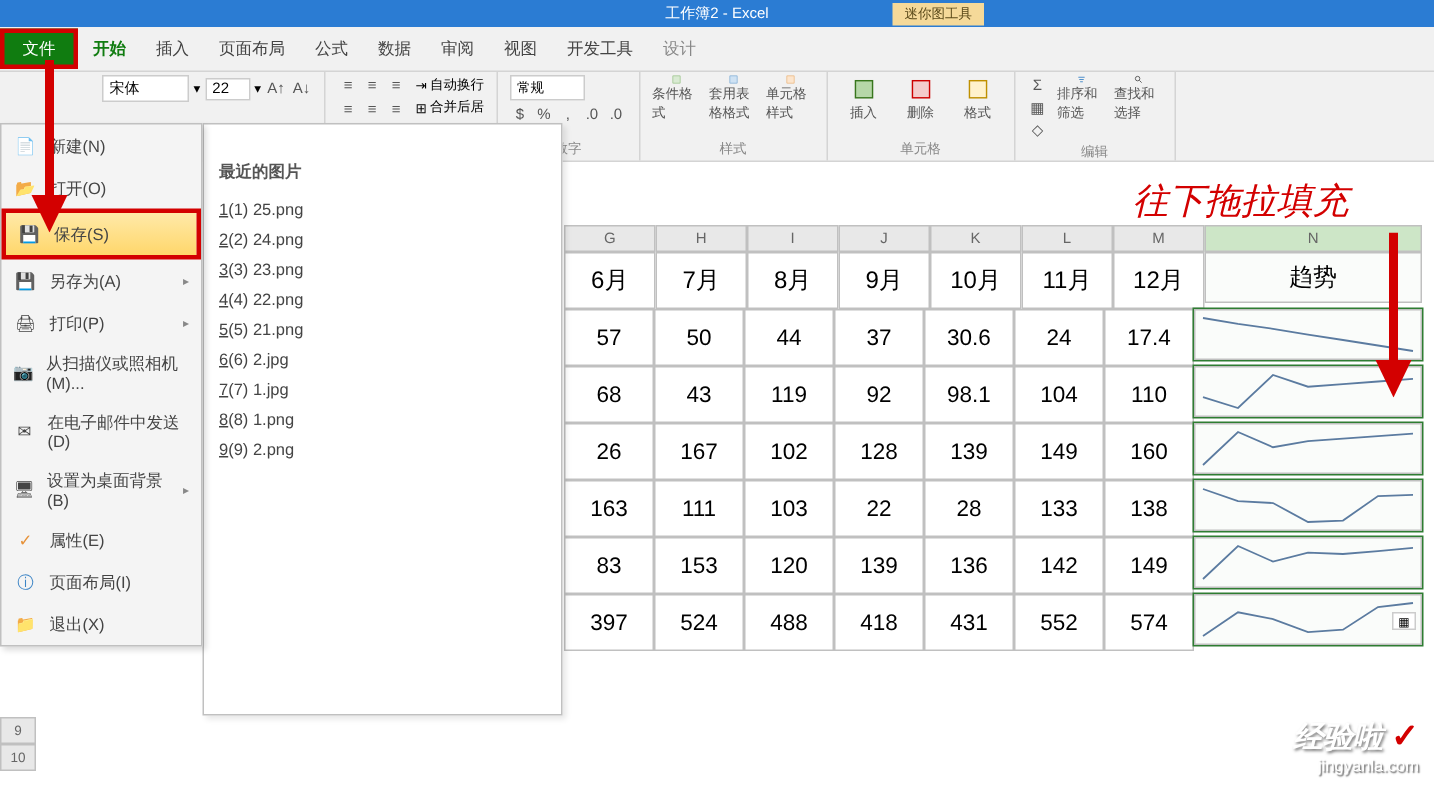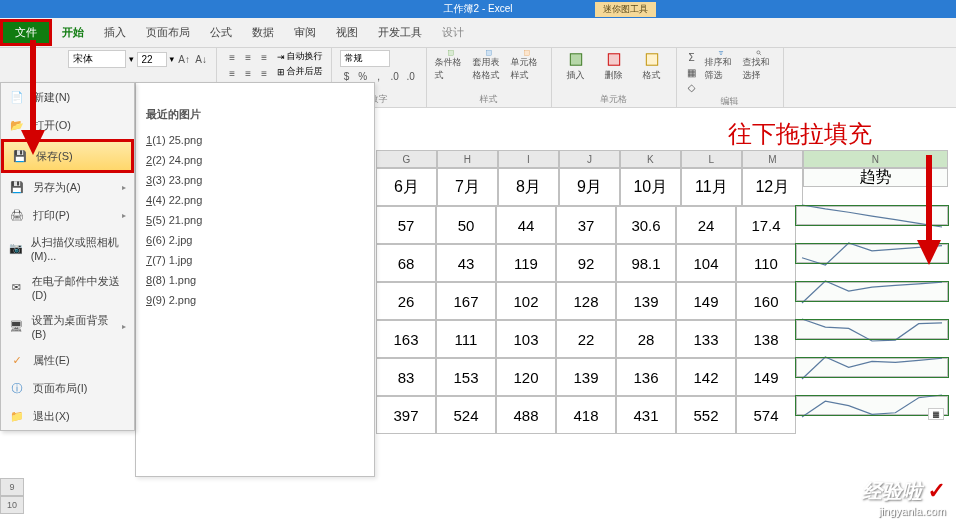--- a/index.html
+++ b/index.html
@@ -48,25 +48,25 @@
 .recent-item { font-size: 11px; color: #444; padding: 4px 0; cursor: pointer; }
 
 
 .sheet-area { position: absolute; left: 376px; top: 150px; right: 8px; }
 .col-headers { display: flex; }
 .col-header { width: 65px; height: 18px; background: #e8e8e8; border: 1px solid #c0c0c0; text-align: center; font-size: 10px; color: #666; display: flex; align-items: center; justify-content: center; }
 .col-header.sel { background: #cde6c7; }
 .data-row { display: flex; }
 .data-cell { width: 65px; height: 38px; border: 1px solid #c0c0c0; text-align: center; font-size: 15px; display: flex; align-items: center; justify-content: center; background: #fff; }
 .header-cell { font-size: 16px; }
-.trend-cell { width: 155px; height: 19px; border: 1px solid #c0c0c0; background: #fafcfa; display: flex; align-items: center; justify-content: center; }
+.trend-cell { width: 155px; height: 34px; border: 1px solid #c0c0c0; background: #fafcfa; display: flex; align-items: center; justify-content: center; }
 .trend-cell.sel { outline: 1px solid #2e7d32; }
 
 
-.red-text { position: absolute; left: 728px; top: 118px; color: #d30000; font-size: 24px; font-weight: normal; z-index: 5; }
+.red-text { position: absolute; left: 755px; top: 118px; color: #d30000; font-size: 24px; font-weight: normal; z-index: 5; font-style: italic; }
 .red-arrow-down { position: absolute; right: 12px; top: 155px; z-index: 5; }
 
 
 .row-nums { position: absolute; left: 0; top: 478px; }
 .row-num { width: 24px; height: 18px; background: #e8e8e8; border: 1px solid #c0c0c0; font-size: 9px; color: #666; display: flex; align-items: center; justify-content: center; }
 
 
 .watermark { position: absolute; right: 10px; bottom: 6px; z-index: 30; }
 .wm-top { font-size: 20px; font-weight: bold; margin-top: 16px; }
 .wm-top .w1 { color: #fff; text-shadow: 1px 1px 2px rgba(0,0,0,0.5); font-style: italic; }

